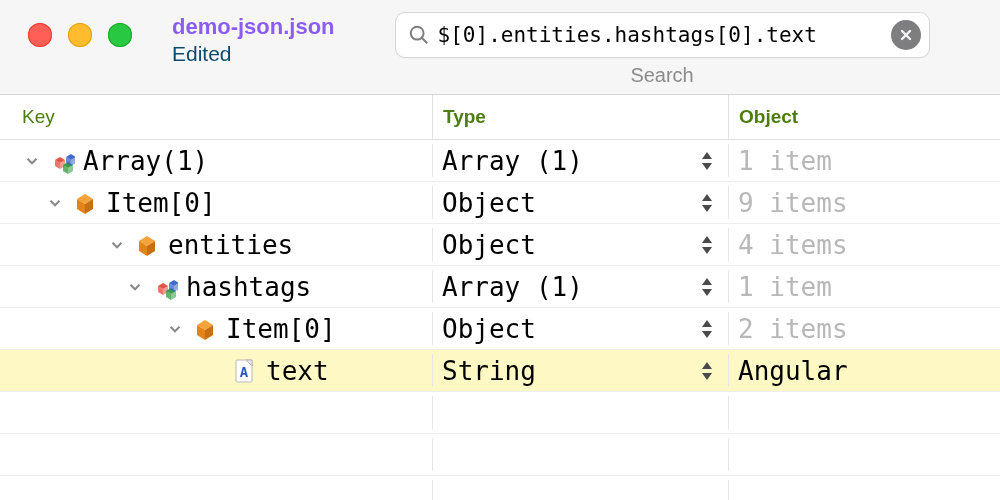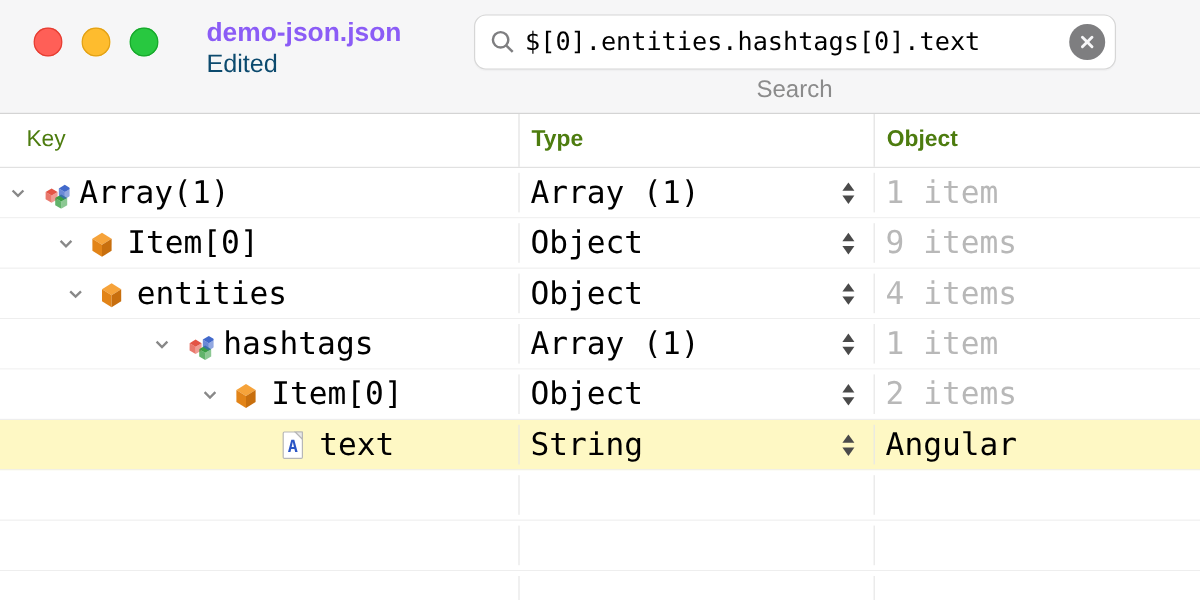--- a/index.html
+++ b/index.html
@@ -202,21 +202,21 @@
 </div>
 
 <div class="col-header">
   <div class="col-key">Key</div>
   <div class="col-type">Type</div>
   <div class="col-value">Object</div>
 </div>
 
 <div class="tree" id="tree">
     <div class="row">
-      <div class="cell-key" style="padding-left: 6px;">
+      <div class="cell-key" style="padding-left: 23px;">
         <span class="chevron">
           <svg width="18" height="18" viewBox="0 0 24 24" fill="none" stroke="#888" stroke-width="2.6">
             <polyline points="6 9 12 15 18 9"></polyline>
           </svg>
         </span>
         <span class="node-icon">
           <svg width="26" height="26" viewBox="0 0 26 26">
             <g transform="translate(6,9)">
               <polygon points="0,3 5,0 10,3 5,6" fill="#e14b3b" opacity="0.95"></polygon>
               <polygon points="0,3 5,6 5,12 0,9" fill="#e14b3b" opacity="0.75"></polygon>
@@ -270,21 +270,21 @@
         <span class="stepper">
           <svg width="14" height="22" viewBox="0 0 14 22">
             <path d="M7 2 L12 9 L2 9 Z" fill="#4a4a4a"></path>
             <path d="M7 20 L12 13 L2 13 Z" fill="#4a4a4a"></path>
           </svg>
         </span>
       </div>
       <div class="cell-value">9 items</div>
     </div>
     <div class="row">
-      <div class="cell-key" style="padding-left: 54px;">
+      <div class="cell-key" style="padding-left: 108px;">
         <span class="chevron">
           <svg width="18" height="18" viewBox="0 0 24 24" fill="none" stroke="#888" stroke-width="2.6">
             <polyline points="6 9 12 15 18 9"></polyline>
           </svg>
         </span>
         <span class="node-icon">
           <svg width="26" height="26" viewBox="0 0 26 26">
             <g transform="translate(5,4)">
               <polygon points="0,5 8,0 16,5 8,10" fill="#f6a33a"></polygon>
               <polygon points="0,5 8,10 8,20 0,15" fill="#e28418"></polygon>

